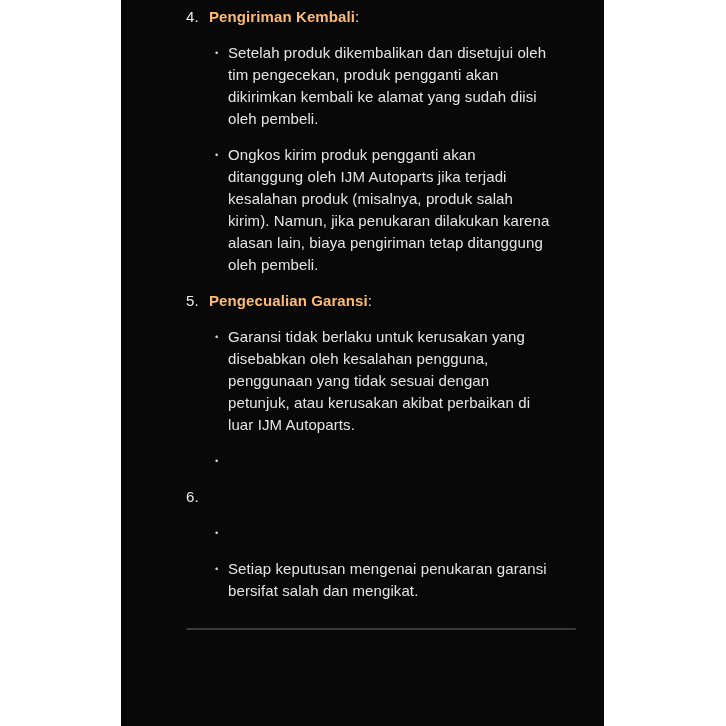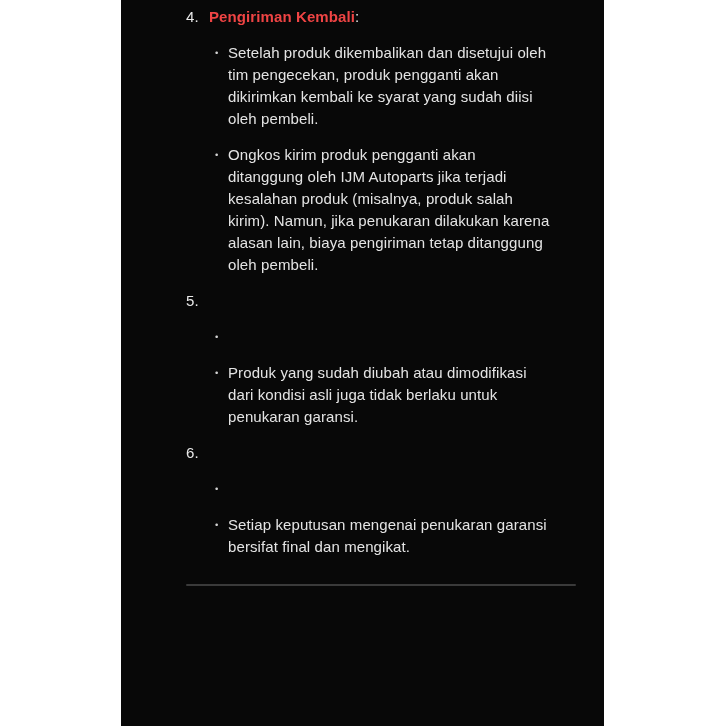--- a/index.html
+++ b/index.html
@@ -38,21 +38,21 @@
     margin: 0 0 14px 0;
     color: #e9e9e9;
   }
   .heading .num {
     flex: none;
     width: 23px;
     font-weight: 400;
   }
   .heading .title {
     font-weight: 700;
-    color: #ef4444;
+    color: #fdba74;
   }
   .heading .colon {
     font-weight: 400;
   }
   .bullet {
     display: flex;
     margin: 0 0 14px 0;
   }
   .bullet .marker {
     flex: none;
@@ -81,55 +81,58 @@
     <div class="content">
 
       <div class="heading">
         <span class="num">4.</span>
         <span><span class="title">Pengiriman Kembali</span><span class="colon">:</span></span>
       </div>
       <div class="bullet">
         <span class="marker">•</span>
         <span class="text">Setelah produk dikembalikan dan disetujui oleh
 tim pengecekan, produk pengganti akan
-dikirimkan kembali ke syarat yang sudah diisi
+dikirimkan kembali ke alamat yang sudah diisi
 oleh pembeli.</span>
       </div>
       <div class="bullet">
         <span class="marker">•</span>
         <span class="text">Ongkos kirim produk pengganti akan
 ditanggung oleh IJM Autoparts jika terjadi
 kesalahan produk (misalnya, produk salah
 kirim). Namun, jika penukaran dilakukan karena
 alasan lain, biaya pengiriman tetap ditanggung
 oleh pembeli.</span>
       </div>
 
       <div class="heading">
         <span class="num">5.</span>
+        <span><span class="title">Pengecualian Garansi</span><span class="colon">:</span></span>
       </div>
       <div class="bullet">
         <span class="marker">•</span>
+        <span class="text">Garansi tidak berlaku untuk kerusakan yang
+disebabkan oleh kesalahan pengguna,
+penggunaan yang tidak sesuai dengan
+petunjuk, atau kerusakan akibat perbaikan di
+luar IJM Autoparts.</span>
       </div>
       <div class="bullet">
         <span class="marker">•</span>
-        <span class="text">Produk yang sudah diubah atau dimodifikasi
-dari kondisi asli juga tidak berlaku untuk
-penukaran garansi.</span>
       </div>
 
       <div class="heading">
         <span class="num">6.</span>
       </div>
       <div class="bullet">
         <span class="marker">•</span>
       </div>
       <div class="bullet">
         <span class="marker">•</span>
         <span class="text">Setiap keputusan mengenai penukaran garansi
-bersifat final dan mengikat.</span>
+bersifat salah dan mengikat.</span>
       </div>
 
       <div class="hrule"></div>
 
     </div>
   </div>
 </div>
 
 </body></html>

